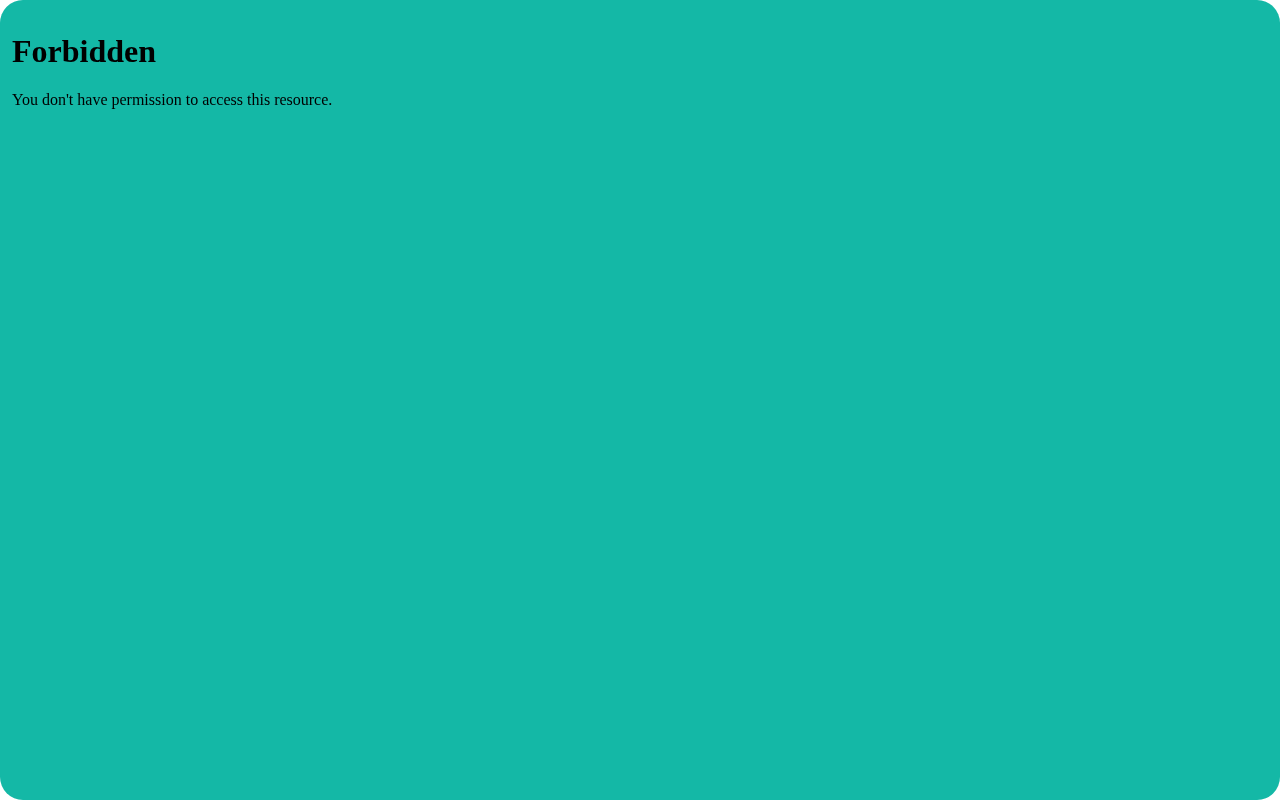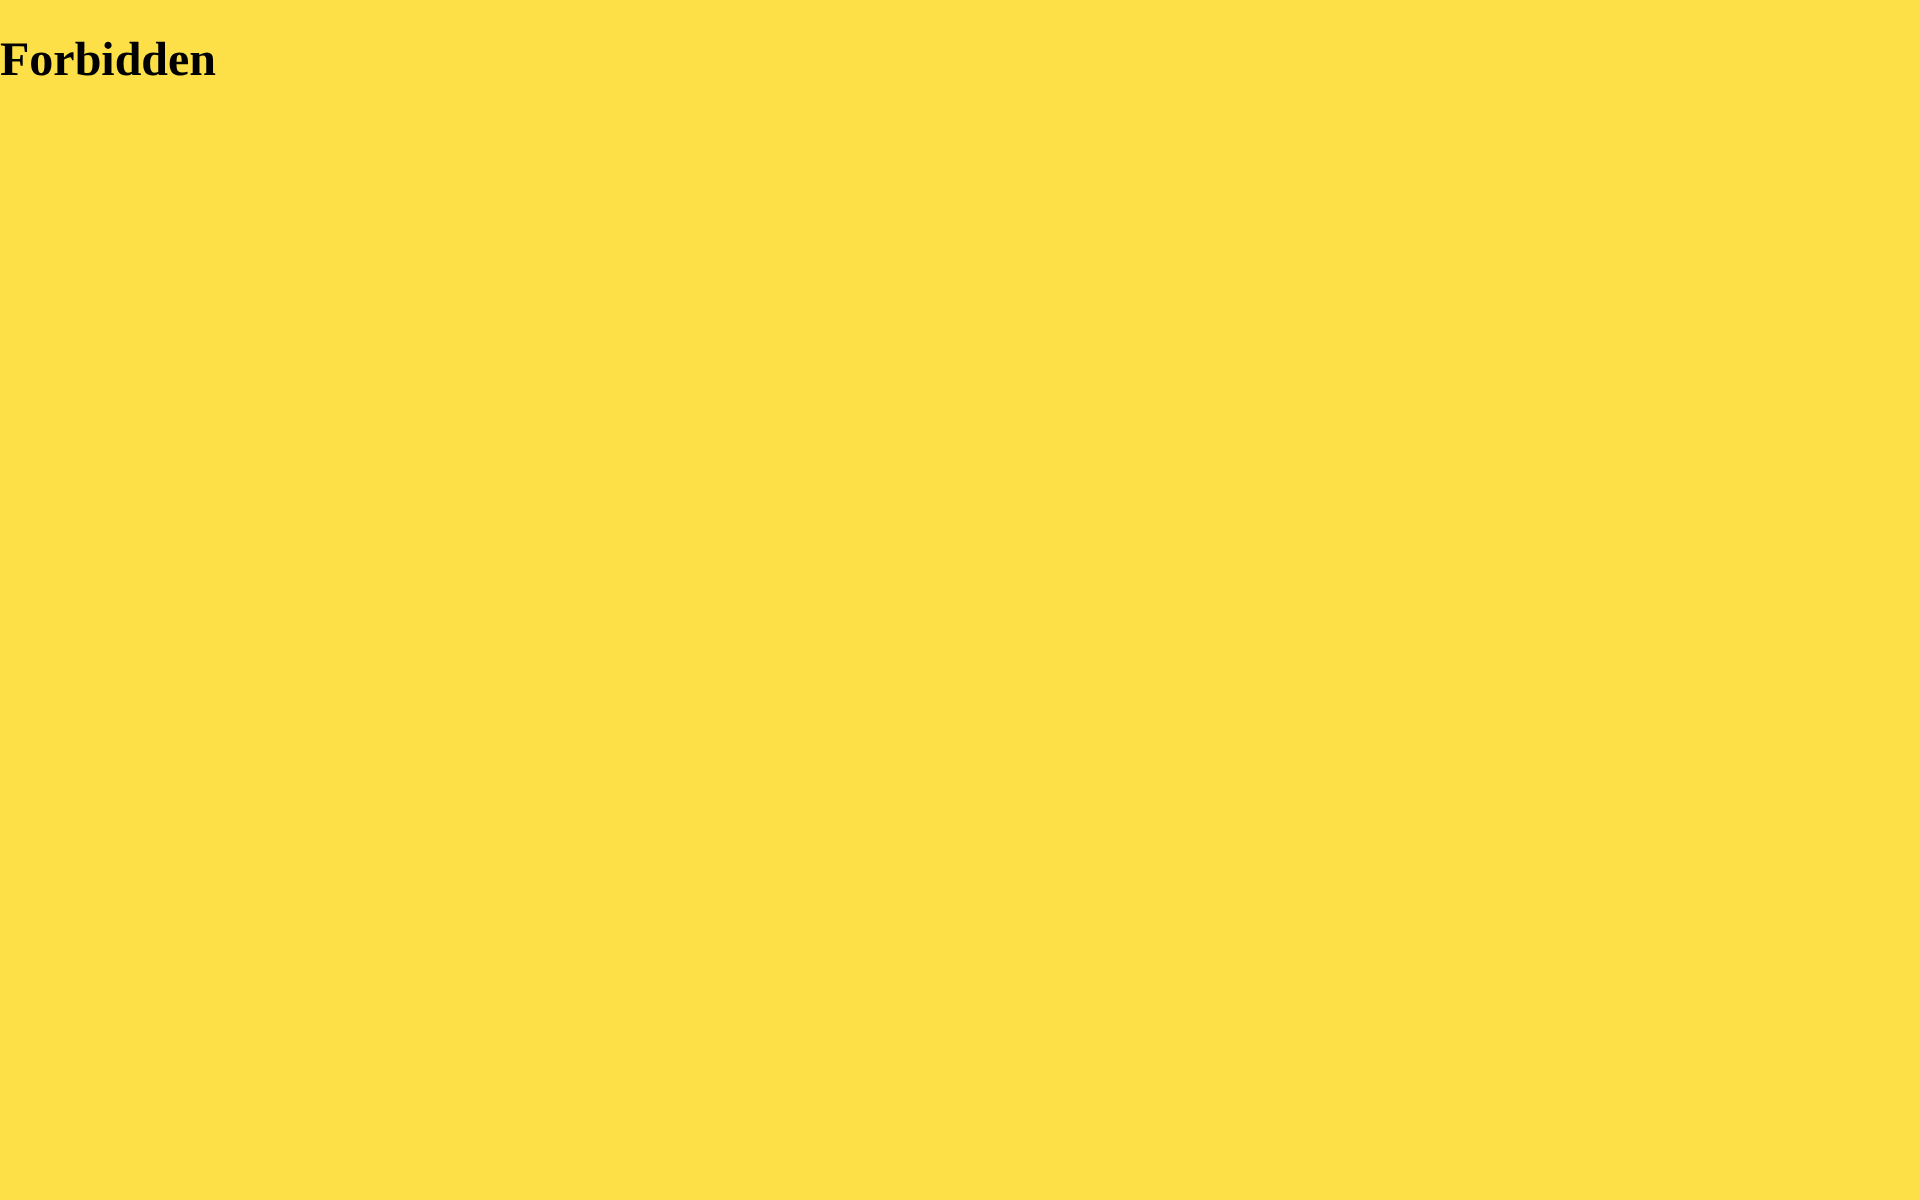--- a/index.html
+++ b/index.html
@@ -8,24 +8,25 @@
     }
     body {
       margin: 0;
       background: #ffffff;
       color: #000000;
       font-family: "Liberation Serif", serif;
     }
     .page {
       width: 1280px;
       height: 800px;
-      background: #fde047;
+      background: #14b8a6;
       box-sizing: border-box;
-      padding: 0;
+      padding: 12px;
       overflow: hidden;
+      border-radius: 23px;
     }
     .error-title {
       font-family: "Liberation Serif", serif;
       font-size: 32px;
       font-weight: bold;
       margin: 21px 0 21px 0;
       line-height: 1.15;
     }
     .error-paragraph {
       font-family: "Liberation Serif", serif;
@@ -33,13 +34,14 @@
       font-weight: normal;
       margin: 16px 0;
       line-height: 1.15;
     }
   </style>
 </head>
 <body>
 
 <div class="page">
   <h1 class="error-title">Forbidden</h1>
+  <p class="error-paragraph">You don't have permission to access this resource.</p>
 </div>
 
 </body></html>

